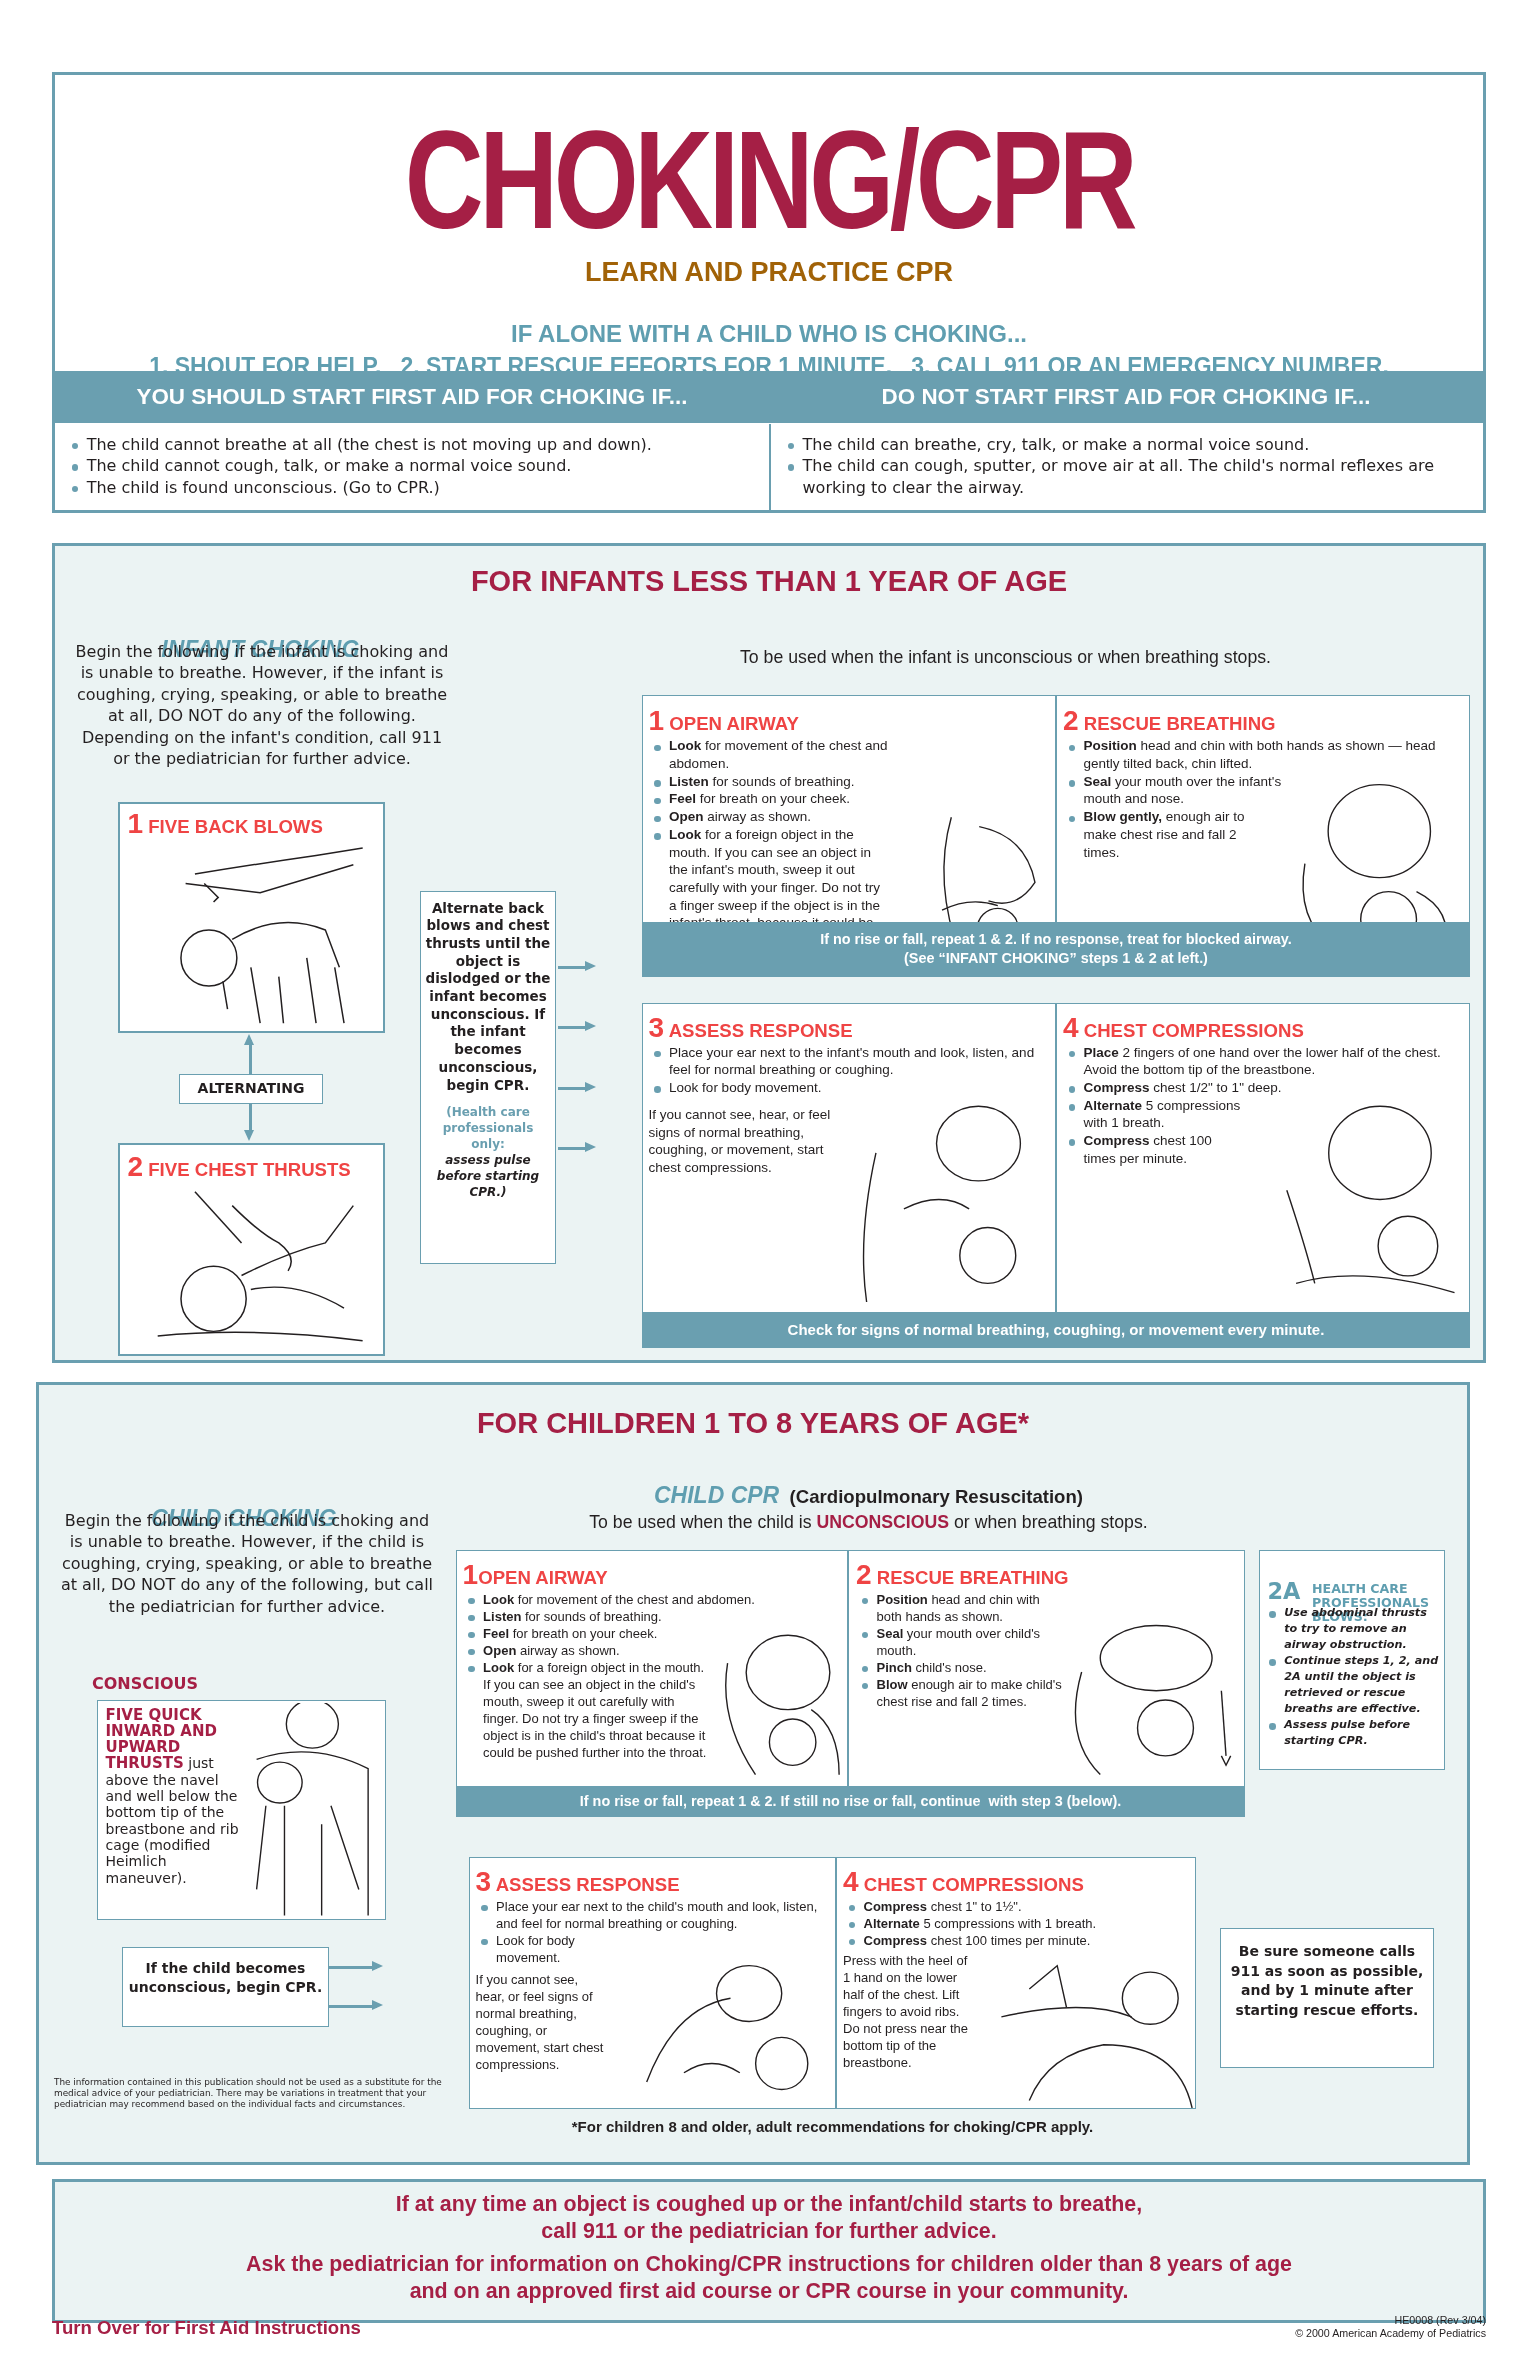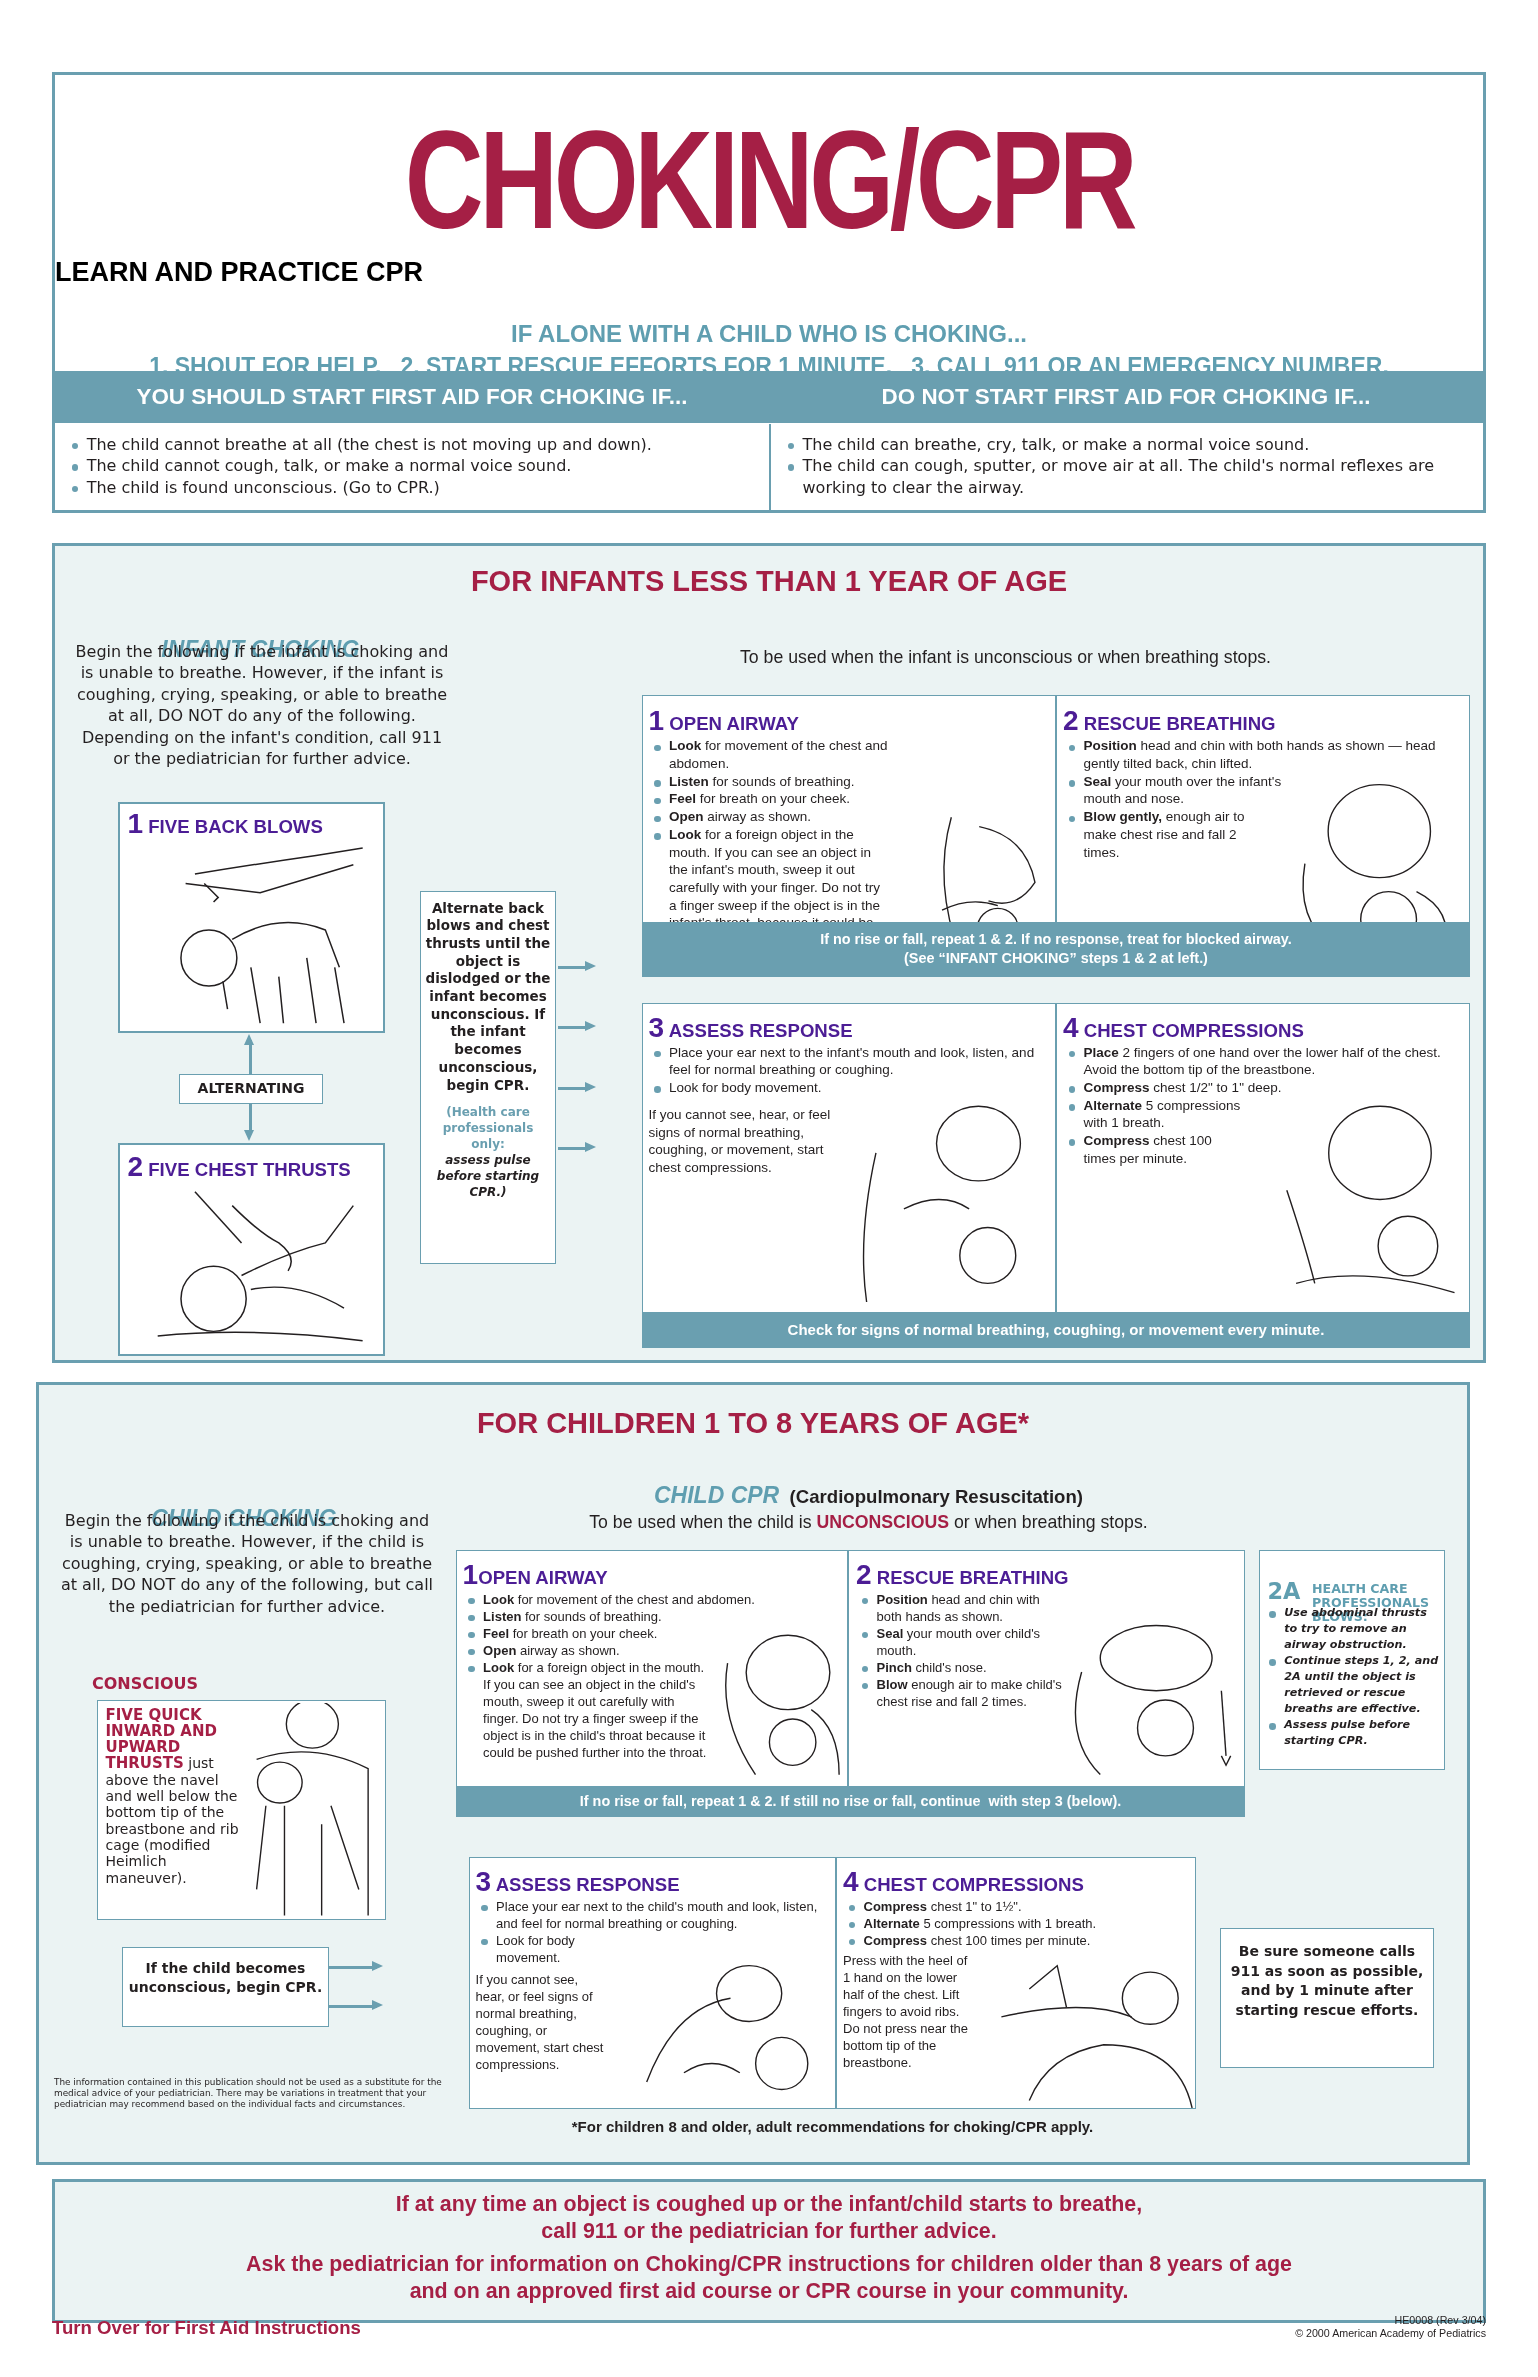--- a/index.html
+++ b/index.html
@@ -9,34 +9,34 @@
   .teal { color: #5f9eb0; margin-top: 23px; }
   .red { color: #a51f45; }
   .panel { position: absolute; border: 3.7px solid #6a9fb0; }
   .white { background: #ffffff; }
   .tint { background: #ebf3f3; }
   .box { position: absolute; background: #fff; border: 2.8px solid #6a9fb0; }
   .bar { position: absolute; background: #6a9fb0; color: #fff; font-family: "Liberation Sans", sans-serif; font-weight: bold; text-align: center; }
   ul.bl { list-style: none; }
   ul.bl li { position: relative; padding-left: 20.5px; }
   ul.bl li::before { content: ""; position: absolute; left: 5.6px; top: 0.55em; width: 6.5px; height: 6.5px; border-radius: 50%; background: #6a9fb0; }
-  .steptitle { font-family: "Liberation Sans", sans-serif; font-weight: bold; color: #4c1d95; font-size: 18.6px; }
+  .steptitle { font-family: "Liberation Sans", sans-serif; font-weight: bold; color: #ef4444; font-size: 18.6px; }
   .stepnum { font-size: 28px; }
   .steptext { font-family: "Liberation Sans", sans-serif; font-size: 13.5px; line-height: 17.7px; color: #231f20; }
   .arrow { position: absolute; height: 2.8px; background: #6a9fb0; }
   .arrow::after { content: ""; position: absolute; right: -5.6px; top: -4.7px; border-left: 11.2px solid #6a9fb0; border-top: 5.6px solid transparent; border-bottom: 5.6px solid transparent; }
   .illus { position: absolute; }
   .illus svg { width: 100%; height: 100%; }
 </style>
 </head>
 <body>
 
 <div class="panel white" style="left:52px;top:72px;width:1434px;height:441px;">
   <div class="abs red" style="left:0;right:0;top:35px;text-align:center;font-family:'Liberation Sans',sans-serif;font-weight:bold;font-size:140px;line-height:140px;letter-spacing:-5.6px;transform:scaleX(0.78);">CHOKING/CPR</div>
-  <div class="abs" style="left:0;right:0;top:182px;font-family:'Liberation Sans',sans-serif;font-weight:bold;font-size:27px;color:#000000;">LEARN AND PRACTICE CPR</div>
+  <div class="abs" style="left:0;right:0;top:182px;text-align:center;font-family:'Liberation Sans',sans-serif;font-weight:bold;font-size:27px;color:#a16207;">LEARN AND PRACTICE CPR</div>
   <div class="abs teal" style="left:0;right:0;top:222px;text-align:center;font-family:'Liberation Sans',sans-serif;font-weight:bold;font-size:24px;">IF ALONE WITH A CHILD WHO IS CHOKING...</div>
   <div class="abs teal" style="left:0;right:0;top:255px;text-align:center;font-family:'Liberation Sans',sans-serif;font-weight:bold;font-size:23px;white-space:pre;">1. SHOUT FOR HELP.   2. START RESCUE EFFORTS FOR 1 MINUTE.   3. CALL 911 OR AN EMERGENCY NUMBER.</div>
 
   <div class="bar" style="left:0;right:0;top:296px;height:52px;">
     <div class="abs" style="left:0;width:50%;top:13px;font-size:22.4px;">YOU SHOULD START FIRST AID FOR CHOKING IF...</div>
     <div class="abs" style="left:50%;width:50%;top:13px;font-size:22.4px;">DO NOT START FIRST AID FOR CHOKING IF...</div>
   </div>
   <div class="abs" style="left:50%;top:349px;bottom:0;width:1.9px;background:#6a9fb0;"></div>
   <ul class="bl abs" style="left:11.2px;width:690px;top:359px;font-size:16px;line-height:21.4px;">
     <li>The child cannot breathe at all (the chest is not moving up and down).</li>

